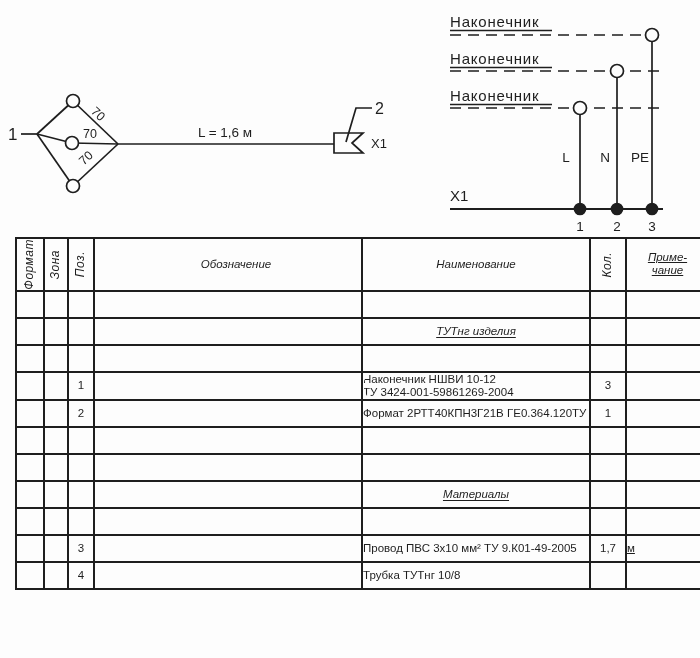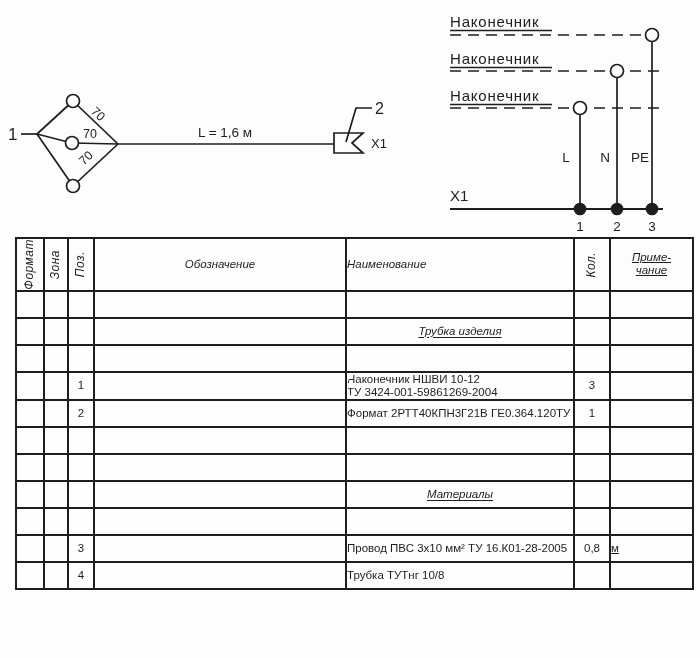--- a/index.html
+++ b/index.html
@@ -125,22 +125,22 @@
       <tr class="hdr">
     <td class="c-fmt">
           <div class="vtext">Формат</div>
         </td>
     <td class="c-zone">
           <div class="vtext">Зона</div>
         </td>
     <td class="c-pos">
           <div class="vtext">Поз.</div>
         </td>
-    <td class="c-des big" style="text-align:center;padding-left:0;">Обозначение</td>
-    <td class="c-name big" style="text-align:left;padding-left:0;">Наименование</td>
+    <td class="c-des big" style="text-align:center;padding-left:16px;">Обозначение</td>
+    <td class="c-name big" style="text-align:center;padding-left:0;">Наименование</td>
     <td class="c-qty">
           <div class="vtext">Кол.</div>
         </td>
     <td class="c-note note-h">Приме-
 чание</td>
   </tr>
 
   <tr class="body-row">
     <td class="c-fmt"></td>
     <td class="c-zone"></td>
@@ -149,21 +149,21 @@
     <td class="c-name"></td>
     <td class="c-qty"></td>
     <td class="c-note"></td>
   </tr>
 
   <tr class="body-row">
     <td class="c-fmt"></td>
     <td class="c-zone"></td>
     <td class="c-pos"></td>
     <td class="c-des"></td>
-    <td class="c-name section-cell">Трубка изделия</td>
+    <td class="c-name section-cell">ТУТнг изделия</td>
     <td class="c-qty"></td>
     <td class="c-note"></td>
   </tr>
 
   <tr class="body-row">
     <td class="c-fmt"></td>
     <td class="c-zone"></td>
     <td class="c-pos"></td>
     <td class="c-des"></td>
     <td class="c-name"></td>
@@ -230,22 +230,22 @@
     <td class="c-name"></td>
     <td class="c-qty"></td>
     <td class="c-note"></td>
   </tr>
 
   <tr class="body-row">
     <td class="c-fmt"></td>
     <td class="c-zone"></td>
     <td class="c-pos">3</td>
     <td class="c-des"></td>
-    <td class="c-name">Провод ПВС 3х10 мм² ТУ 16.К01-28-2005</td>
-    <td class="c-qty">0,8</td>
+    <td class="c-name">Провод ПВС 3х10 мм² ТУ 9.К01-49-2005</td>
+    <td class="c-qty">1,7</td>
     <td class="c-note">м</td>
   </tr>
 
   <tr class="body-row">
     <td class="c-fmt"></td>
     <td class="c-zone"></td>
     <td class="c-pos">4</td>
     <td class="c-des"></td>
     <td class="c-name">Трубка ТУТнг 10/8</td>
     <td class="c-qty"></td>

